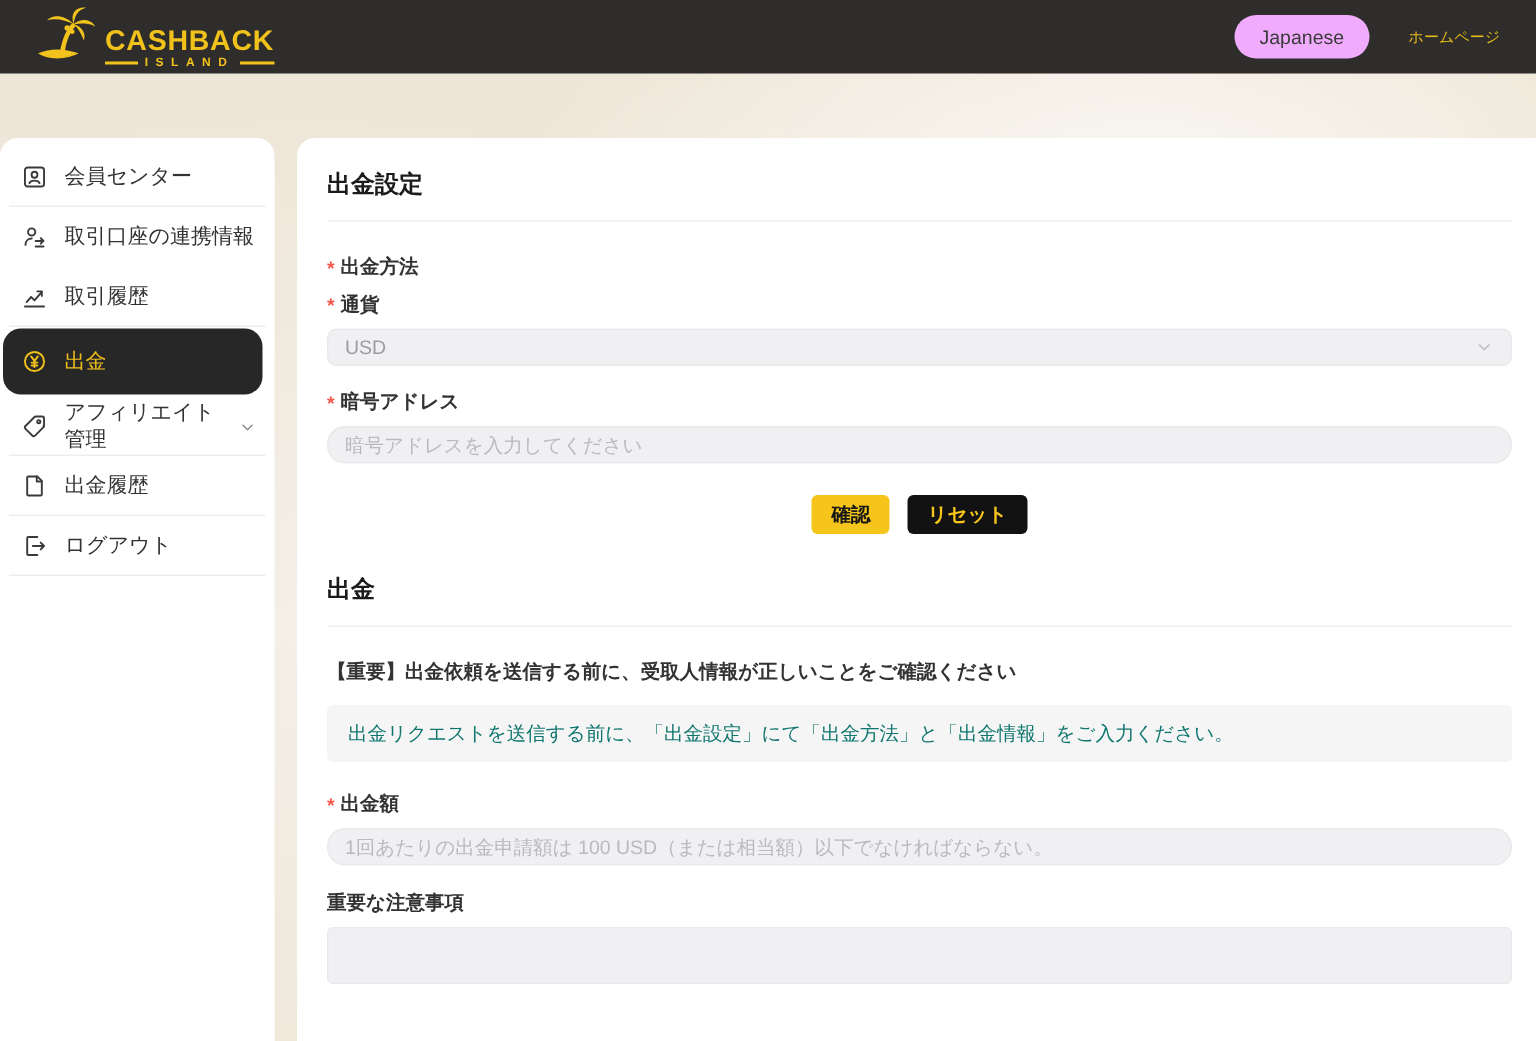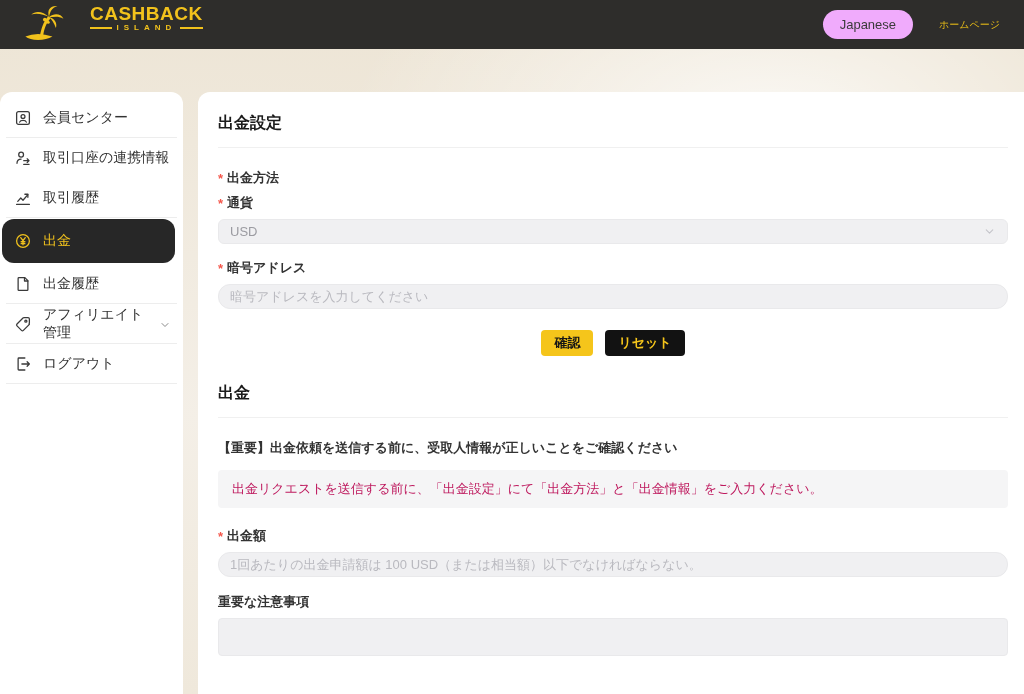--- a/index.html
+++ b/index.html
@@ -9,21 +9,21 @@
     background:
       radial-gradient(ellipse 600px 300px at 75% 18%, rgba(255,255,255,.75), rgba(255,255,255,0) 70%),
       radial-gradient(ellipse 900px 500px at 20% 60%, #f4efe7 0%, #efe8db 55%, #ece3d2 100%),
       #efe9de;
   }
   
   .header {
     height:49px; background:#2e2d2b; display:flex; align-items:center;
     padding:0 24px 0 22px;
   }
-  .brand { display:flex; align-items:flex-start; gap:24px; cursor:pointer; }
+  .brand { display:flex; align-items:flex-end; gap:4px; cursor:pointer; }
   .brand-text { display:flex; flex-direction:column; line-height:1; }
   .brand-line1 { font-size:19px; font-weight:800; letter-spacing:.5px; color:#f2c21c; }
   .brand-line2 { font-size:8px; font-weight:700; letter-spacing:5px; color:#f2c21c;
     display:flex; align-items:center; gap:4px; margin-top:1px; }
   .brand-line2::before,.brand-line2::after { content:""; flex:1; height:2px; background:#f2c21c; min-width:12px; }
   .header-right { margin-left:auto; display:flex; align-items:center; gap:26px; }
   .lang-btn {
     background:#f0abfc; color:#3a3a3a; border:none; border-radius:15px;
     font-size:13px; padding:7px 17px; cursor:pointer; font-family:inherit;
   }
@@ -69,21 +69,21 @@
   .control.select .chev svg { width:13px; height:13px; stroke:#c4c4ca; fill:none; stroke-width:2; stroke-linecap:round; stroke-linejoin:round; display:block; }
   input.control { font-family:inherit; outline:none;border-radius:12px; }
   input.control::placeholder { color:#b9b9bf; }
   .btn-row { display:flex; justify-content:center; gap:12px; margin:21px 0 27px; }
   .btn { border:none; border-radius:4px; height:26px; padding:0 13px; font-size:13px; font-weight:700; cursor:pointer; font-family:inherit; }
   .btn-confirm { background:#f5c51b; color:#161616; }
   .btn-reset { background:#121212; color:#f5c51b; }
   .note-bold { font-size:13px; font-weight:700; color:#333; margin-bottom:13px;margin-top:16px; }
   .alert {
     background:#f5f5f6; border-radius:4px; padding:10px 14px;
-    font-size:13px; color:#be185d; margin-bottom:19px;
+    font-size:13px; color:#0f766e; margin-bottom:19px;
   }
   .notes-box { height:38px; background:#f0f0f2; border:1px solid #e9e9eb; border-radius:4px; margin-bottom:19px; }
   .mb7 { margin-bottom:7px; }
 </style>
 </head>
 <body>
 
 <div class="header">
   <div class="brand">
     <span>
@@ -151,39 +151,39 @@
             <path d="M12 11.5v5.5"></path>
             <path d="M9.5 13h5"></path>
             <path d="M9.5 15.5h5"></path>
           </svg>
       </span>
       <span>出金</span>
     </div>
     <div class="side-item bordered">
       <span class="ic">
         <svg viewBox="0 0 24 24">
+            <path d="M20.5 12.5 l-8 8 a1.8 1.8 0 0 1-2.5 0 l-6-6 a1.8 1.8 0 0 1 0-2.5 l8-8 a1.8 1.8 0 0 1 1.3-.5 h5.4 a1.8 1.8 0 0 1 1.8 1.8 v5.4 a1.8 1.8 0 0 1-.5 1.3 z"></path>
+            <circle cx="15.8" cy="8.2" r="1.4"></circle>
+          </svg>
+      </span>
+      <span>アフィリエイト管理</span>
+      <span class="chev-sm">
+        <svg viewBox="0 0 24 24">
+            <path d="M6 9 l6 6 6-6"></path>
+          </svg>
+      </span>
+    </div>
+    <div class="side-item bordered">
+      <span class="ic">
+        <svg viewBox="0 0 24 24">
             <path d="M5.5 4.5 a1 1 0 0 1 1-1 h8 l4 4 v12 a1 1 0 0 1-1 1 h-11 a1 1 0 0 1-1-1 z"></path>
             <path d="M14 3.5v4.5h4.5"></path>
           </svg>
       </span>
       <span>出金履歴</span>
-    </div>
-    <div class="side-item bordered">
-      <span class="ic">
-        <svg viewBox="0 0 24 24">
-            <path d="M20.5 12.5 l-8 8 a1.8 1.8 0 0 1-2.5 0 l-6-6 a1.8 1.8 0 0 1 0-2.5 l8-8 a1.8 1.8 0 0 1 1.3-.5 h5.4 a1.8 1.8 0 0 1 1.8 1.8 v5.4 a1.8 1.8 0 0 1-.5 1.3 z"></path>
-            <circle cx="15.8" cy="8.2" r="1.4"></circle>
-          </svg>
-      </span>
-      <span>アフィリエイト管理</span>
-      <span class="chev-sm">
-        <svg viewBox="0 0 24 24">
-            <path d="M6 9 l6 6 6-6"></path>
-          </svg>
-      </span>
     </div>
     <div class="side-item bordered">
       <span class="ic">
         <svg viewBox="0 0 24 24">
             <path d="M14.5 4 h-8 a1 1 0 0 0-1 1 v14 a1 1 0 0 0 1 1 h8"></path>
             <path d="M10.5 12h10 m-3-3 3 3-3 3"></path>
           </svg>
       </span>
       <span>ログアウト</span>
     </div>

